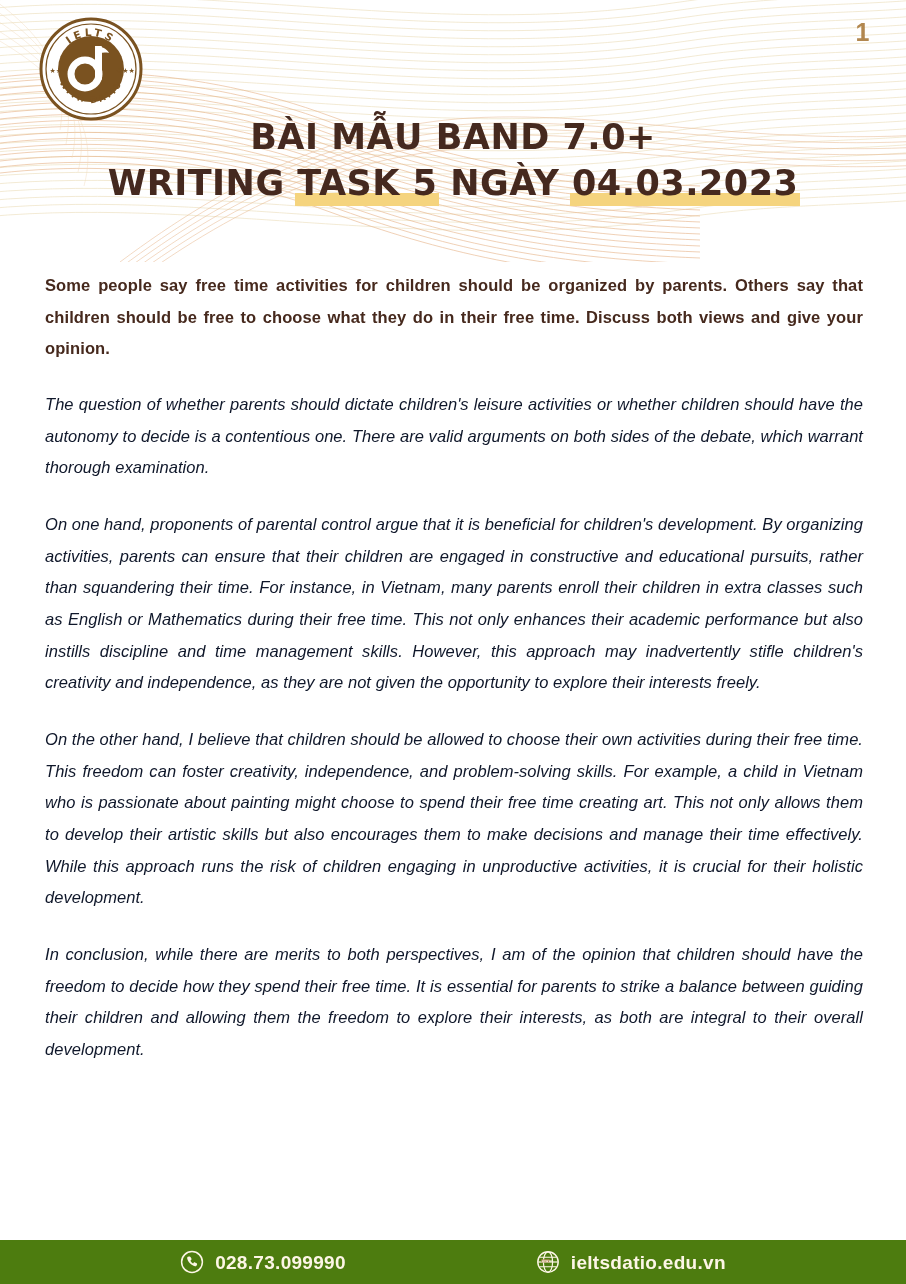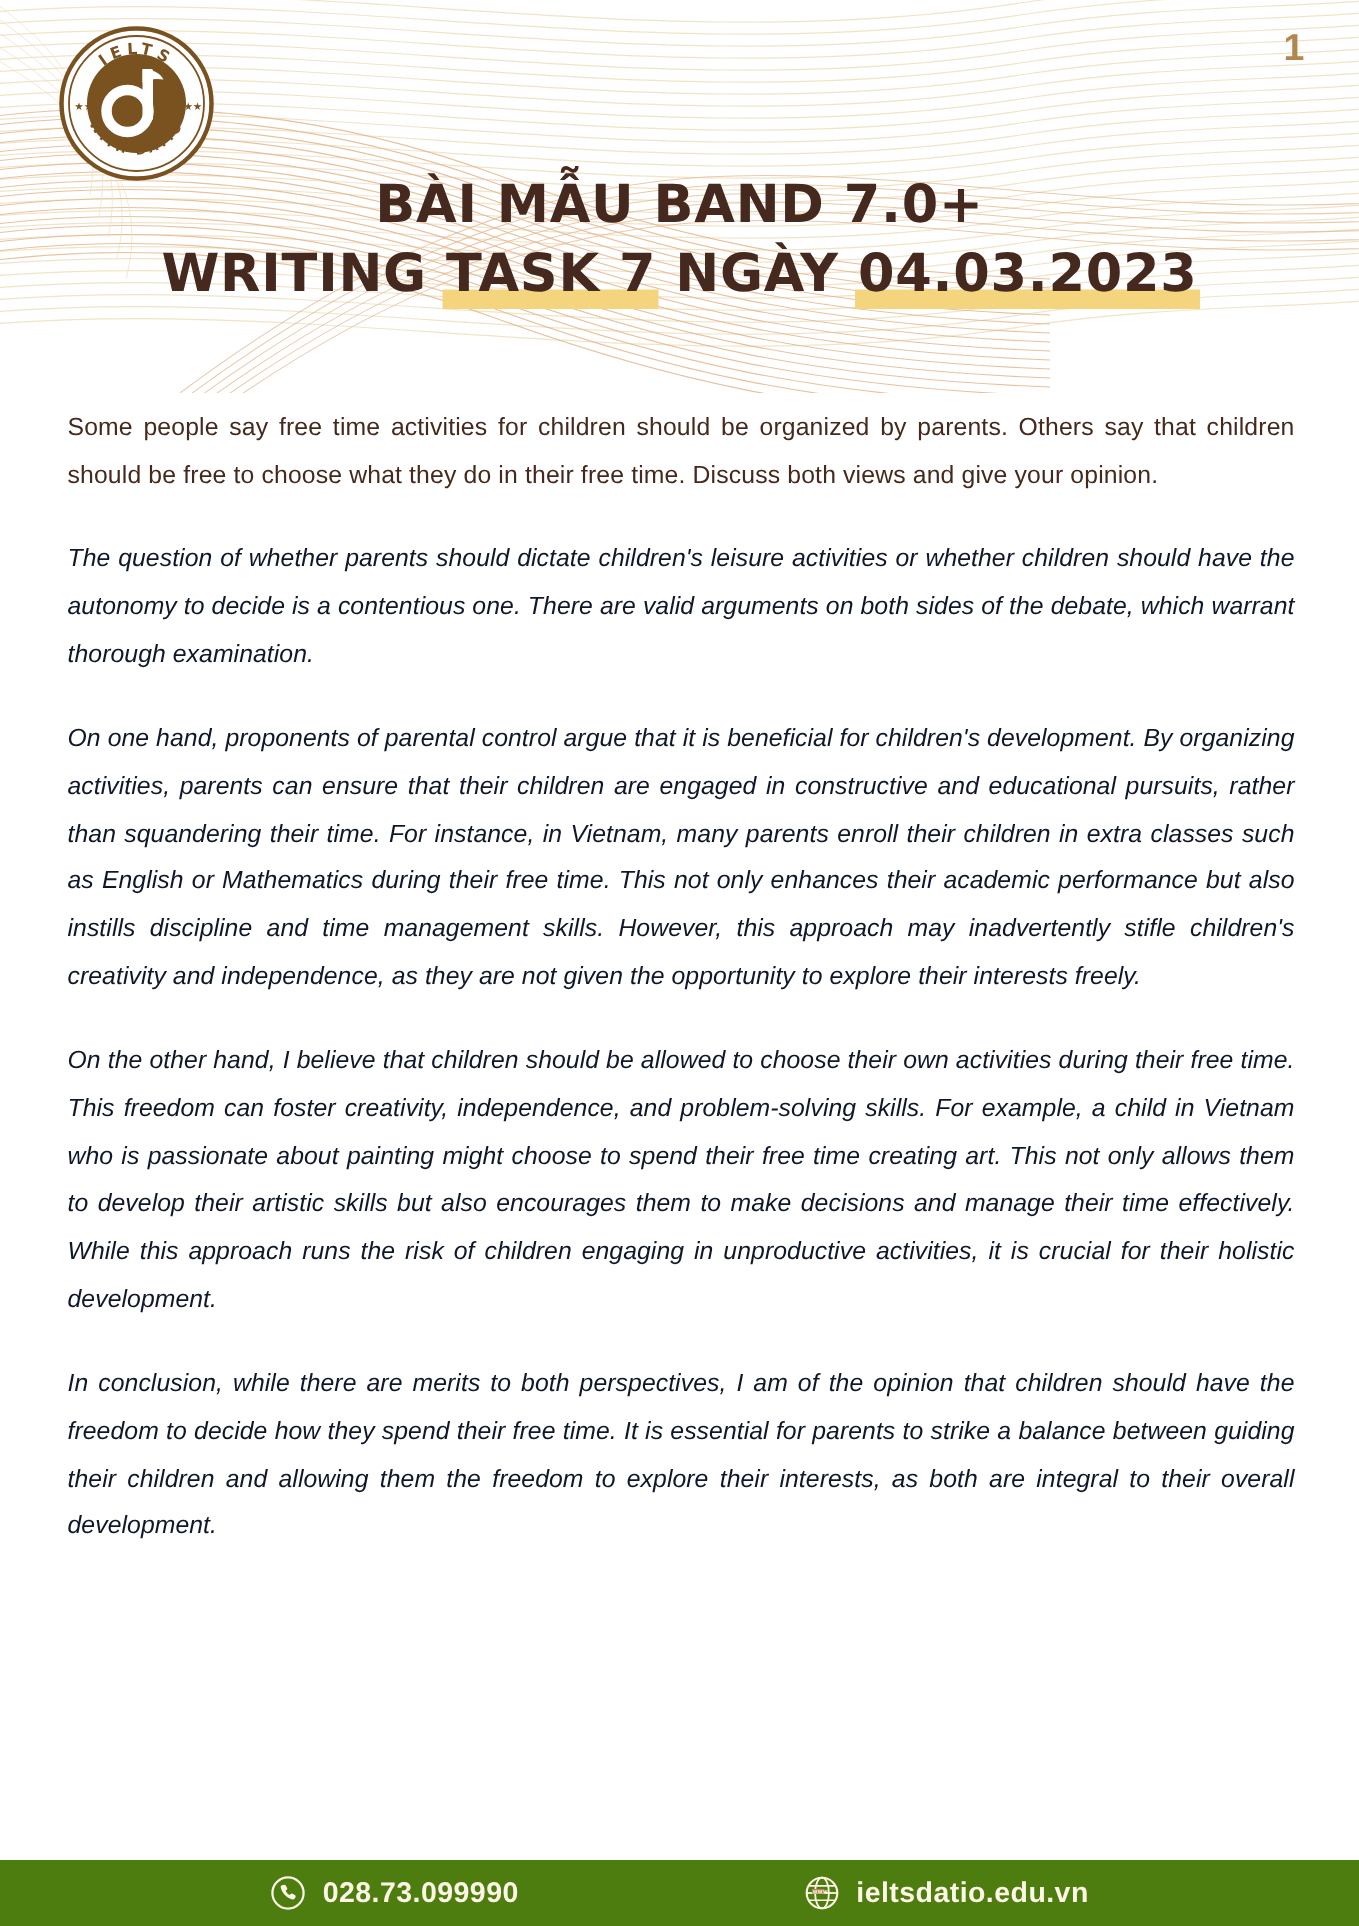--- a/index.html
+++ b/index.html
@@ -87,21 +87,21 @@
   
   .body-area {
     position: absolute;
     left: 45px;
     top: 270px;
     width: 818px;
     z-index: 4;
   }
   .prompt {
     font-size: 16.5px;
-    font-weight: normal;
+    font-weight: bold;
     color: #46291d;
     text-align: justify;
     line-height: 1.92;
     margin: 0 0 24px 0;
     letter-spacing: 0.1px;
   }
   .para {
     font-size: 16.5px;
     color: #0f172a;
     text-align: justify;
@@ -259,21 +259,21 @@
         <text x="11.5" y="57" font-size="7" font-family="DejaVu Sans, sans-serif">★★★</text>
         <text x="78" y="57" font-size="7" font-family="DejaVu Sans, sans-serif">★★★</text>
       </g>
     </svg>
   </div>
 
   <div class="page-number">1</div>
 
   <div class="title-block">
     <div class="title-line title-line-1">BÀI MẪU BAND 7.0+</div>
-    <div class="title-line title-line-2"><span>WRITING </span><span class="hl">TASK 7</span><span> NGÀY </span><span class="hl">04.03.2023</span></div>
+    <div class="title-line title-line-2"><span>WRITING </span><span class="hl">TASK 5</span><span> NGÀY </span><span class="hl">04.03.2023</span></div>
   </div>
 
   <div class="body-area">
     <p class="prompt">Some people say free time activities for children should be organized by parents. Others say that children should be free to choose what they do in their free time. Discuss both views and give your opinion.</p>
     <p class="para">The question of whether parents should dictate children's leisure activities or whether children should have the autonomy to decide is a contentious one. There are valid arguments on both sides of the debate, which warrant thorough examination.</p>
     <p class="para">On one hand, proponents of parental control argue that it is beneficial for children's development. By organizing activities, parents can ensure that their children are engaged in constructive and educational pursuits, rather than squandering their time. For instance, in Vietnam, many parents enroll their children in extra classes such as English or Mathematics during their free time. This not only enhances their academic performance but also instills discipline and time management skills. However, this approach may inadvertently stifle children's creativity and independence, as they are not given the opportunity to explore their interests freely.</p>
     <p class="para">On the other hand, I believe that children should be allowed to choose their own activities during their free time. This freedom can foster creativity, independence, and problem-solving skills. For example, a child in Vietnam who is passionate about painting might choose to spend their free time creating art. This not only allows them to develop their artistic skills but also encourages them to make decisions and manage their time effectively. While this approach runs the risk of children engaging in unproductive activities, it is crucial for their holistic development.</p>
     <p class="para">In conclusion, while there are merits to both perspectives, I am of the opinion that children should have the freedom to decide how they spend their free time. It is essential for parents to strike a balance between guiding their children and allowing them the freedom to explore their interests, as both are integral to their overall development.</p>
   </div>
 

